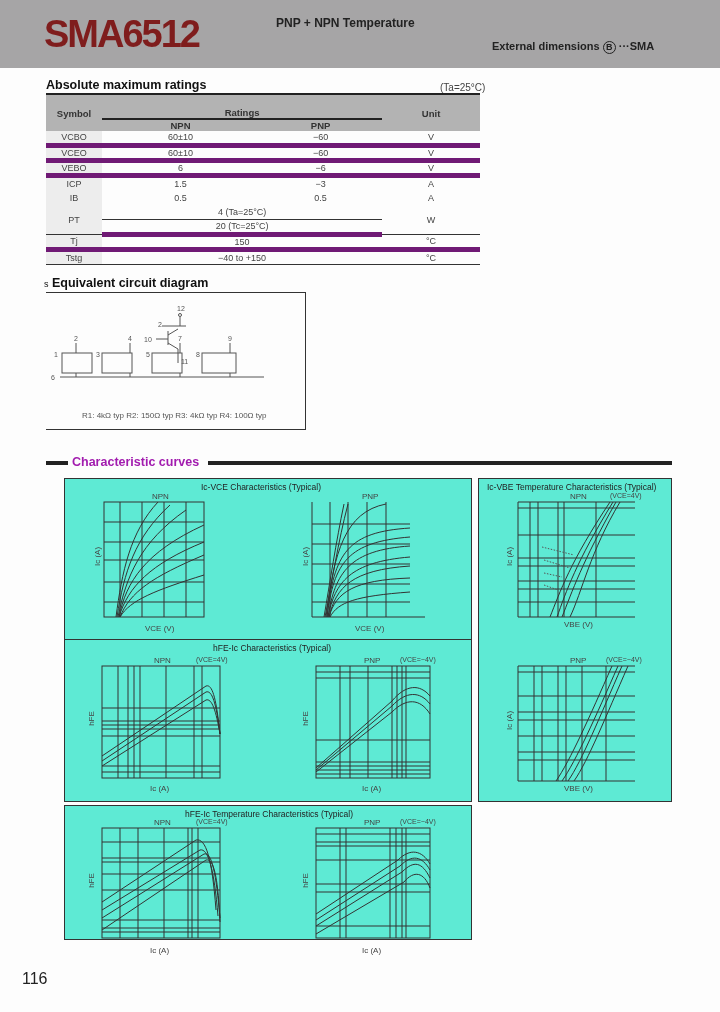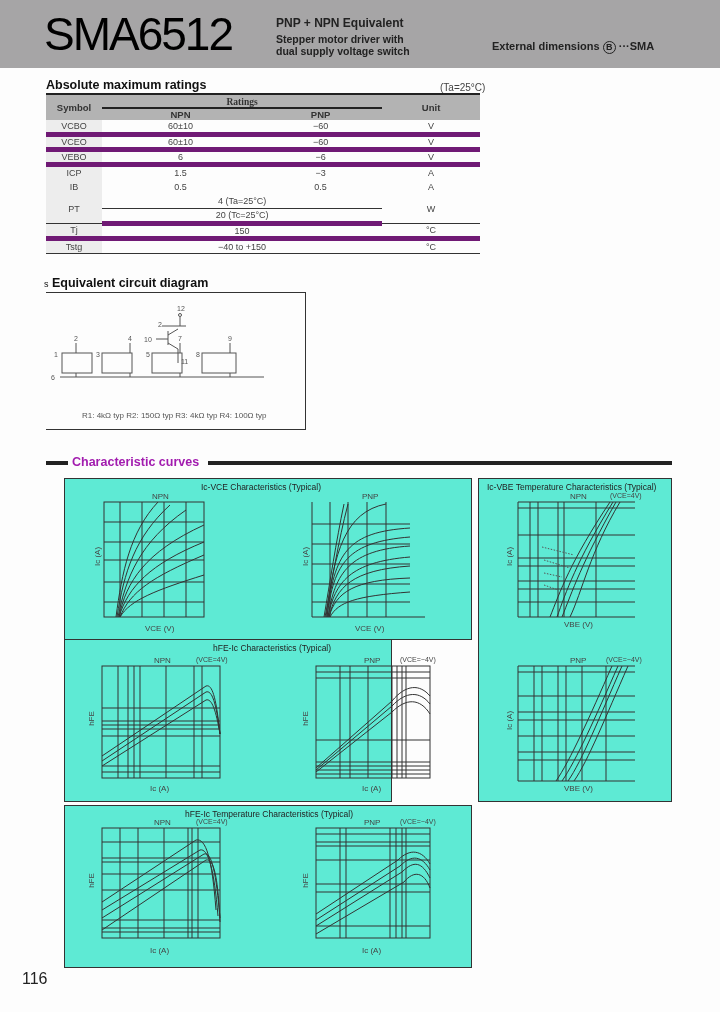--- a/index.html
+++ b/index.html
@@ -1,20 +1,20 @@
 <!DOCTYPE html>
 <html><head>
 <meta charset="utf-8">
 <style>
   * { box-sizing: border-box; margin: 0; padding: 0; }
   html, body { width: 720px; height: 1012px; background: #fdfdfd; overflow: hidden; }
   body { font-family: "Liberation Sans", sans-serif; color: #222; position: relative; }
 
   .header { position: absolute; left: 0; top: 0; width: 720px; height: 68px; background: #a6a5a6; }
-  .part-no { position: absolute; left: 44px; top: 8px; font-size: 46px; font-weight: normal; letter-spacing: -2px; color: #000000; line-height: 52px; }
+  .part-no { position: absolute; left: 44px; top: 8px; font-size: 38px; font-weight: bold; letter-spacing: -2px; color: #7f1d1d; line-height: 52px; }
   .subtitle { position: absolute; left: 276px; top: 16px; font-size: 12px; font-weight: bold; color: #222; }
   .desc { position: absolute; left: 276px; top: 33px; font-size: 10.5px; font-weight: bold; color: #222; line-height: 12px; }
   .extdim { position: absolute; left: 492px; top: 40px; font-size: 11px; font-weight: bold; color: #222; }
   .extdim .circ { display: inline-block; width: 13px; height: 13px; border: 1px solid #222; border-radius: 50%; font-size: 9px; text-align: center; line-height: 11px; }
 
   .sec-title { position: absolute; font-size: 12.5px; font-weight: bold; color: #111; }
   .ta-note { position: absolute; left: 440px; top: 82px; font-size: 10px; color: #444; }
 
   table.ratings { position: absolute; left: 46px; top: 93px; width: 434px; border-collapse: collapse; font-size: 9px; color: #444; }
   table.ratings th { background: #b3b3b3; font-weight: bold; color: #333; font-size: 9.5px; height: 24px; }
@@ -39,40 +39,36 @@
   .chart svg { display: block; }
   .ctitle { position: absolute; font-size: 8px; color: #444; }
 
   .page-num { position: absolute; left: 22px; top: 970px; font-size: 16px; color: #222; }
 </style>
 </head>
 <body>
 
 <div class="header">
   <div class="part-no">SMA6512</div>
-  <div class="subtitle">PNP + NPN Equivalent</div>
-  <div class="desc">
-    <div>Stepper motor driver with</div>
-    <div>dual supply voltage switch</div>
-  </div>
+  <div class="subtitle">PNP + NPN Temperature</div>
   <div class="extdim">
     <span>External dimensions</span>
     <span class="circ">B</span>
     <span>···SMA</span>
   </div>
 </div>
 
 <div class="sec-title" style="left:46px;top:78px;">Absolute maximum ratings</div>
 <div class="ta-note">(Ta=25°C)</div>
 
 <table class="ratings">
   <thead>
     <tr>
       <th rowspan="2">Symbol</th>
-      <th colspan="2" style="height:12px;padding-top:2px;font-family:Liberation Serif, serif;">Ratings</th>
+      <th colspan="2" style="height:12px;padding-top:12px;">Ratings</th>
       <th rowspan="2">Unit</th>
     </tr>
     <tr>
       <th style="height:12px;">NPN</th>
       <th style="height:12px;">PNP</th>
     </tr>
   </thead>
   <tbody>
     <tr class="rule">
       <td class="sym">VCBO</td>
@@ -180,24 +176,24 @@
 
 <div class="cc-header">
   <div class="cc-bar-left"></div>
   <div class="cc-label">Characteristic curves</div>
   <div class="cc-bar-right"></div>
 </div>
 
 <div class="panel" style="left:64px;top:478px;width:408px;height:162px;">
   <div class="panel-title" style="left:136px;top:3px;">Ic-VCE Characteristics (Typical)</div>
 </div>
-<div class="panel" style="left:64px;top:640px;width:328px;height:162px;border-top:none;">
+<div class="panel" style="left:64px;top:640px;width:408px;height:162px;border-top:none;">
   <div class="panel-title" style="left:148px;top:3px;">hFE-Ic Characteristics (Typical)</div>
 </div>
-<div class="panel" style="left:64px;top:805px;width:408px;height:163px;text-decoration:underline;">
+<div class="panel" style="left:64px;top:805px;width:408px;height:135px;text-decoration:underline;">
   <div class="panel-title" style="left:120px;top:3px;">hFE-Ic Temperature Characteristics (Typical)</div>
 </div>
 <div class="panel" style="left:478px;top:478px;width:194px;height:324px;">
   <div class="panel-title" style="left:8px;top:3px;">Ic-VBE Temperature Characteristics (Typical)</div>
 </div>
 
 <div class="chart" style="left:90px;top:492px;">
   <div class="ctitle" style="left:62px;top:0;">NPN</div>
   <svg width="130" height="140" viewBox="0 0 130 140">
     <g stroke="#333" stroke-width="1" fill="none">

